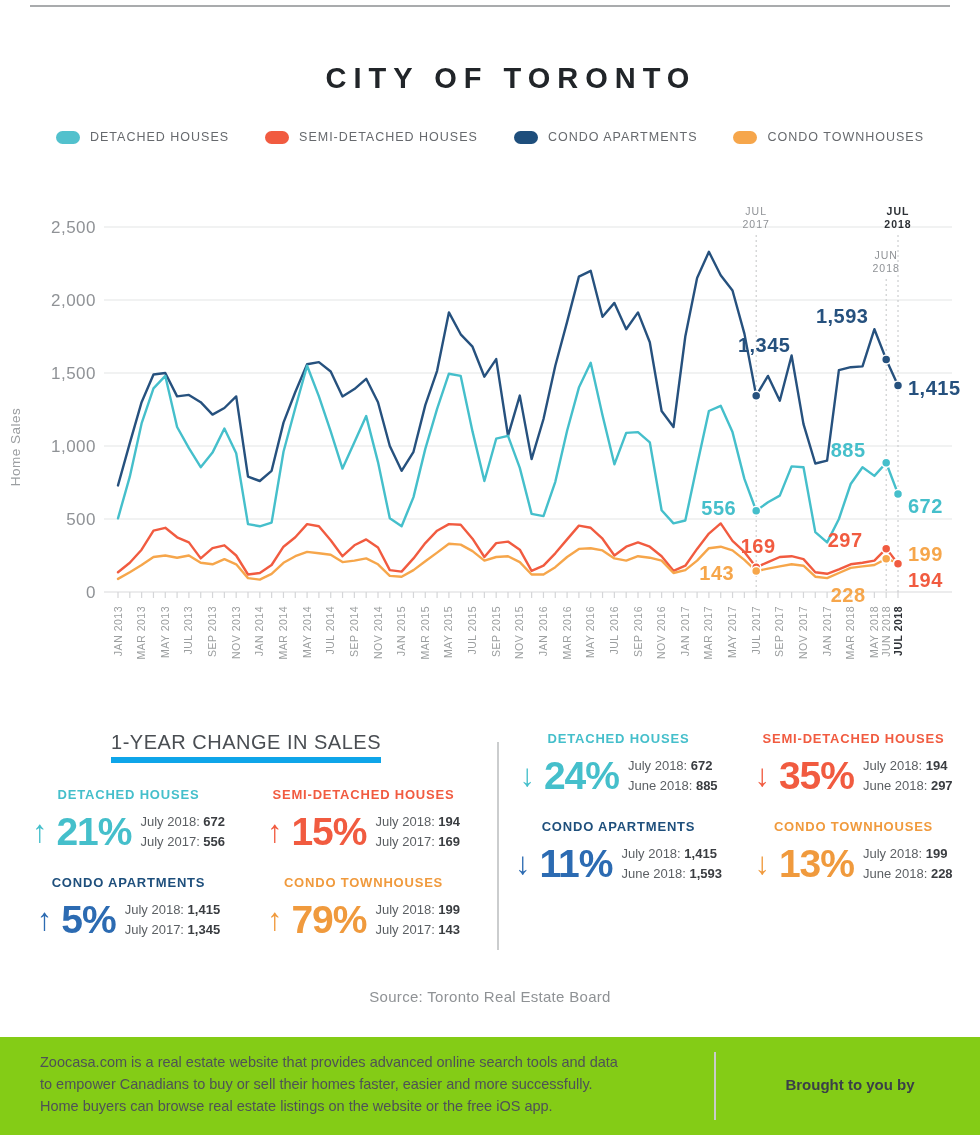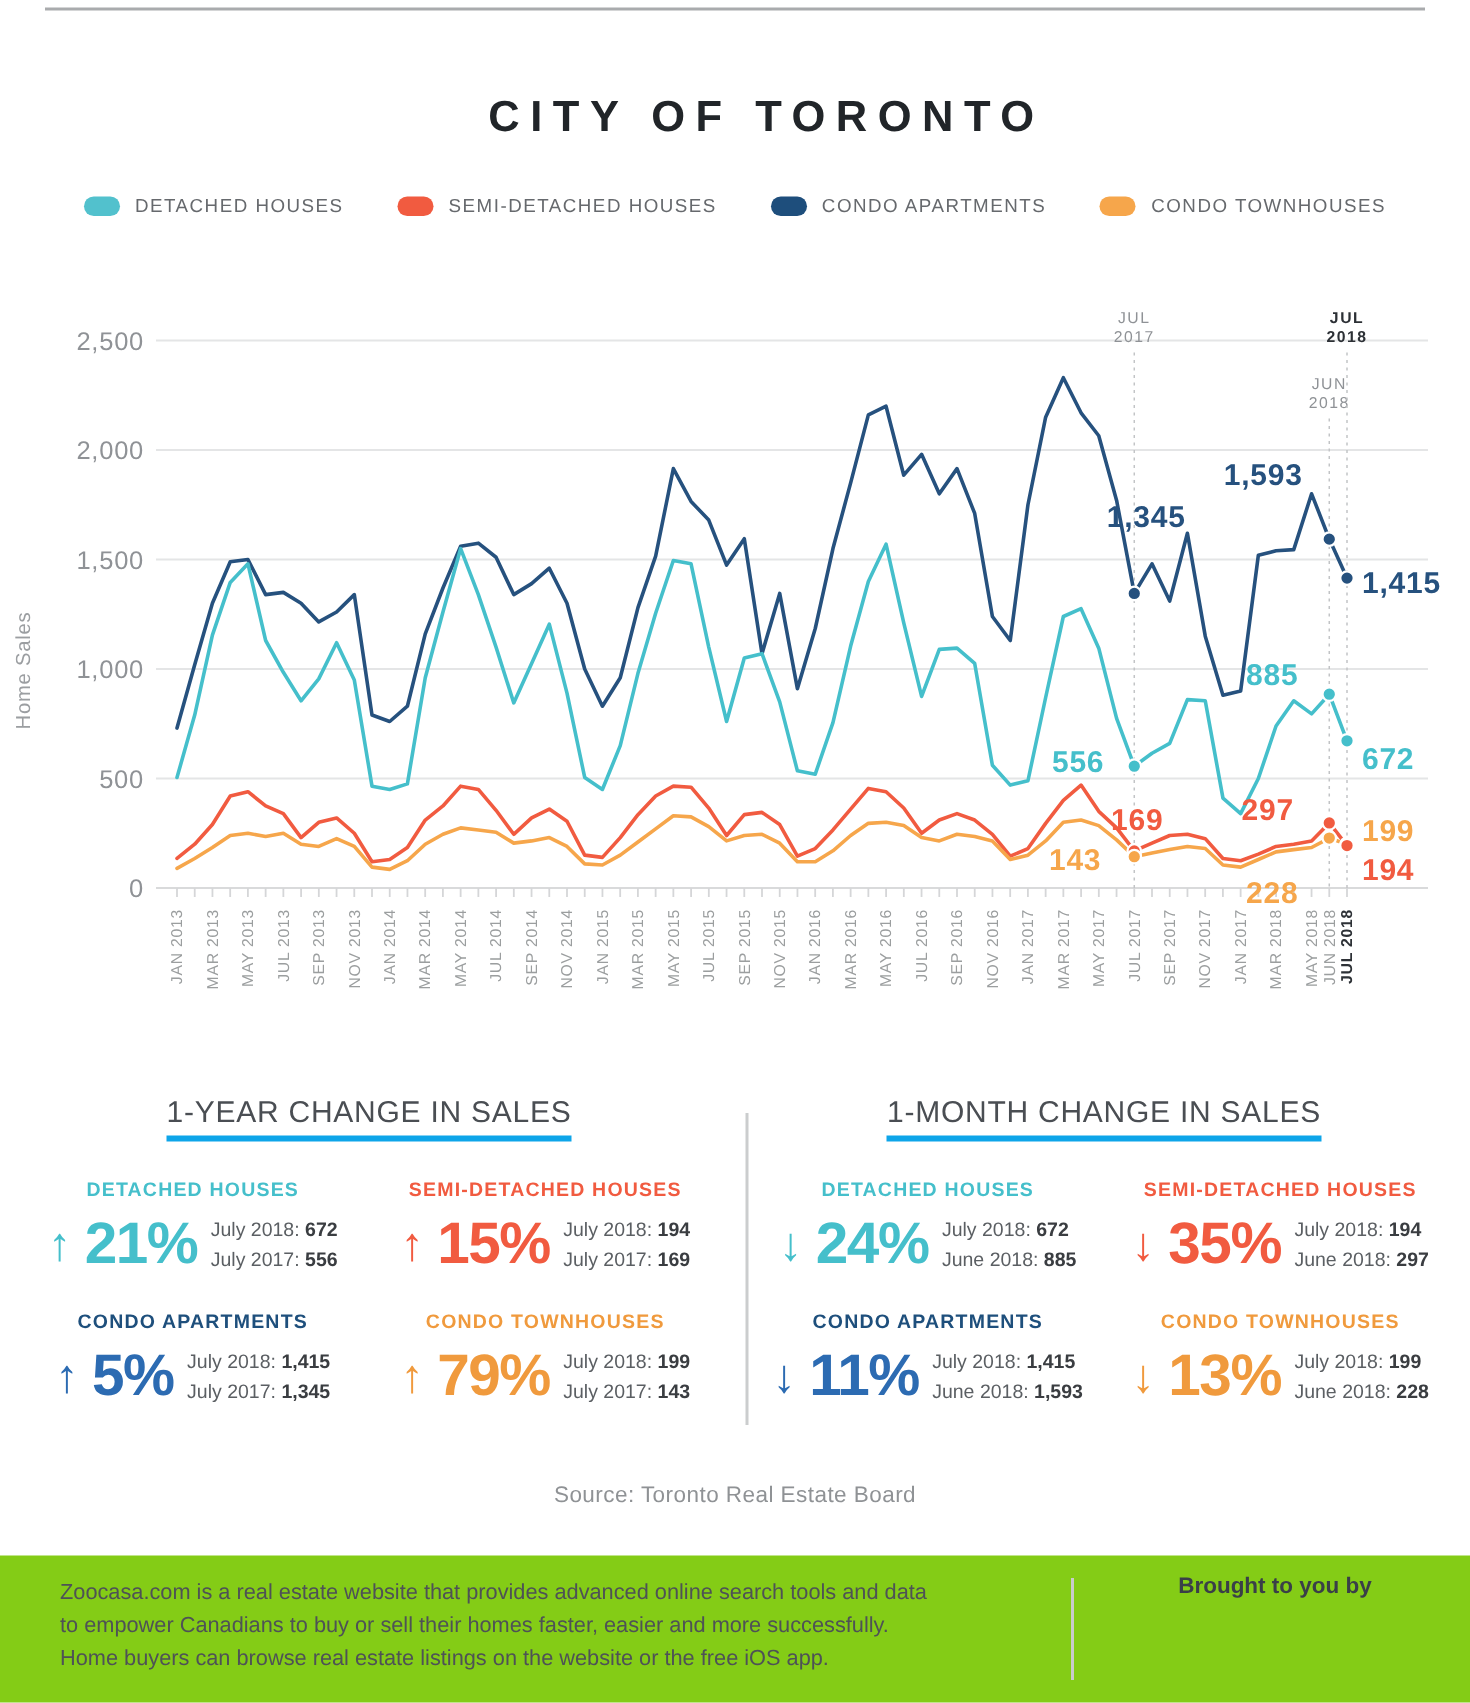--- a/index.html
+++ b/index.html
@@ -23,42 +23,42 @@
   .chart-wrap{position:absolute;top:195px;left:0;width:980px;height:512px;}
   svg{font-family:"Liberation Sans", sans-serif;}
   .stats{position:absolute;top:731px;left:0;width:980px;height:235px;}
   .stats-divider{position:absolute;left:497px;top:11px;width:2px;height:208px;background:#cbcdce;}
   .stats-panel{position:absolute;top:0;width:464px;}
   .stats-panel.left{left:14px;}
   .stats-panel.right{left:504px;}
   .stats-header{text-align:center;margin:0 0 24px 0;}
   .stats-header span{
     display:inline-block;font-size:20px;letter-spacing:0.5px;color:#4a4e53;
-    border-bottom:4px solid #0ea5e9;padding-bottom:3px;font-weight:400;
+    border-bottom:6px solid #0ea5e9;padding-bottom:3px;font-weight:400;
   }
   .stats-grid{display:grid;grid-template-columns:1fr 1fr;row-gap:24px;column-gap:6px;}
   .stat-card{text-align:center;}
   .stat-label{font-size:13px;font-weight:700;letter-spacing:0.8px;margin-bottom:10px;}
   .stat-row{display:flex;align-items:center;justify-content:center;gap:9px;}
   .stat-arrow{font-size:31px;font-weight:700;line-height:1;}
   .stat-pct{font-size:39px;font-weight:700;letter-spacing:-1px;line-height:1;}
   .stat-lines{text-align:left;font-size:13px;color:#5b5f63;line-height:1.5;}
   .stat-lines b{color:#3a3d41;}
   .source-line{
     position:absolute;top:988px;left:0;width:100%;text-align:center;
     font-size:15px;color:#8f9295;letter-spacing:0.3px;
   }
   .footer{position:absolute;top:1037px;left:0;width:980px;height:126px;background:#84cc16;}
   .footer-desc{
     position:absolute;left:40px;top:15px;width:650px;
     font-size:14.5px;line-height:1.5;color:#4e5256;white-space:pre-line;
   }
   .footer-divider{position:absolute;left:714px;top:15px;width:1.5px;height:68px;background:#c9cbcc;}
   .footer-right{position:absolute;left:745px;top:12px;width:210px;text-align:center;}
-  .brought-by{font-size:15px;font-weight:700;color:#3a3f48;margin-bottom:4px;}
+  .brought-by{font-size:15px;font-weight:700;color:#3a3f48;margin-bottom:4px;margin-top:27px;}
   .zoocasa-logo{font-size:34px;font-weight:700;color:#262c3b;letter-spacing:0.5px;line-height:1.1;}
 </style>
 </head>
 <body>
 
 <div class="top-rule"></div>
 
 <div class="page-title">CITY OF TORONTO</div>
 
 <div class="legend">
@@ -282,21 +282,20 @@
             <div class="stat-lines">
               <div><span>July 2018: </span><b>199</b></div>
               <div><span>July 2017: </span><b>143</b></div>
             </div>
           </div>
         </div>
       </div>
     </div>
   <div class="stats-divider"></div>
   <div class="stats-panel right" id="stats-panel-1">
-      <div class="stats-header"><span>1-MONTH CHANGE IN SALES</span></div>
       <div class="stats-grid">
         <div class="stat-card">
           <div class="stat-label" style="color: rgb(69, 191, 203);">DETACHED HOUSES</div>
           <div class="stat-row">
             <span class="stat-arrow" style="color: rgb(69, 191, 203);">↓</span>
             <span class="stat-pct" style="color: rgb(69, 191, 203);">24%</span>
             <div class="stat-lines">
               <div><span>July 2018: </span><b>672</b></div>
               <div><span>June 2018: </span><b>885</b></div>
             </div>

